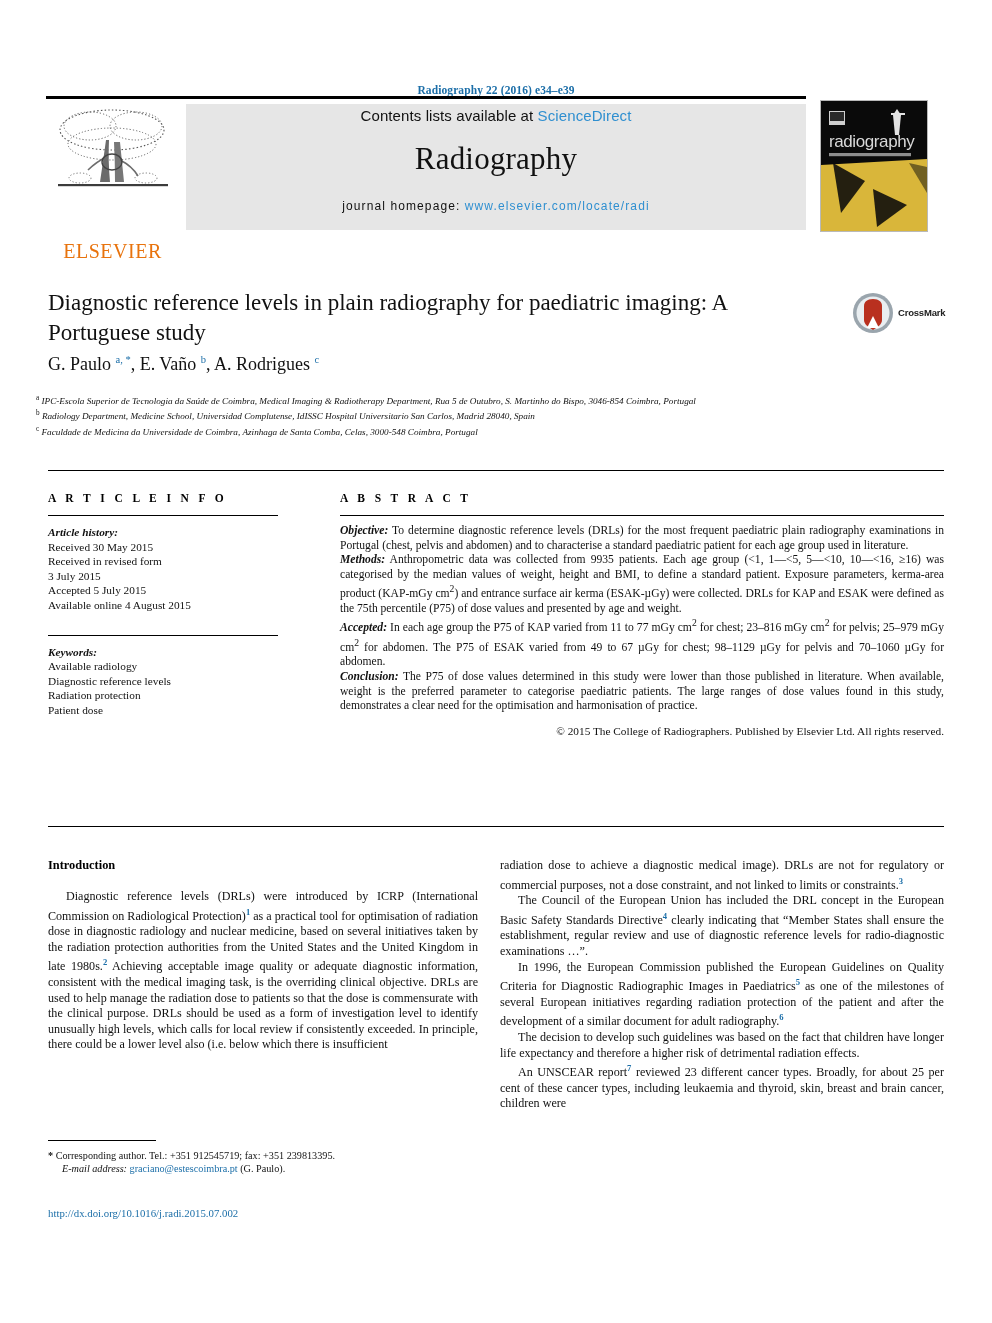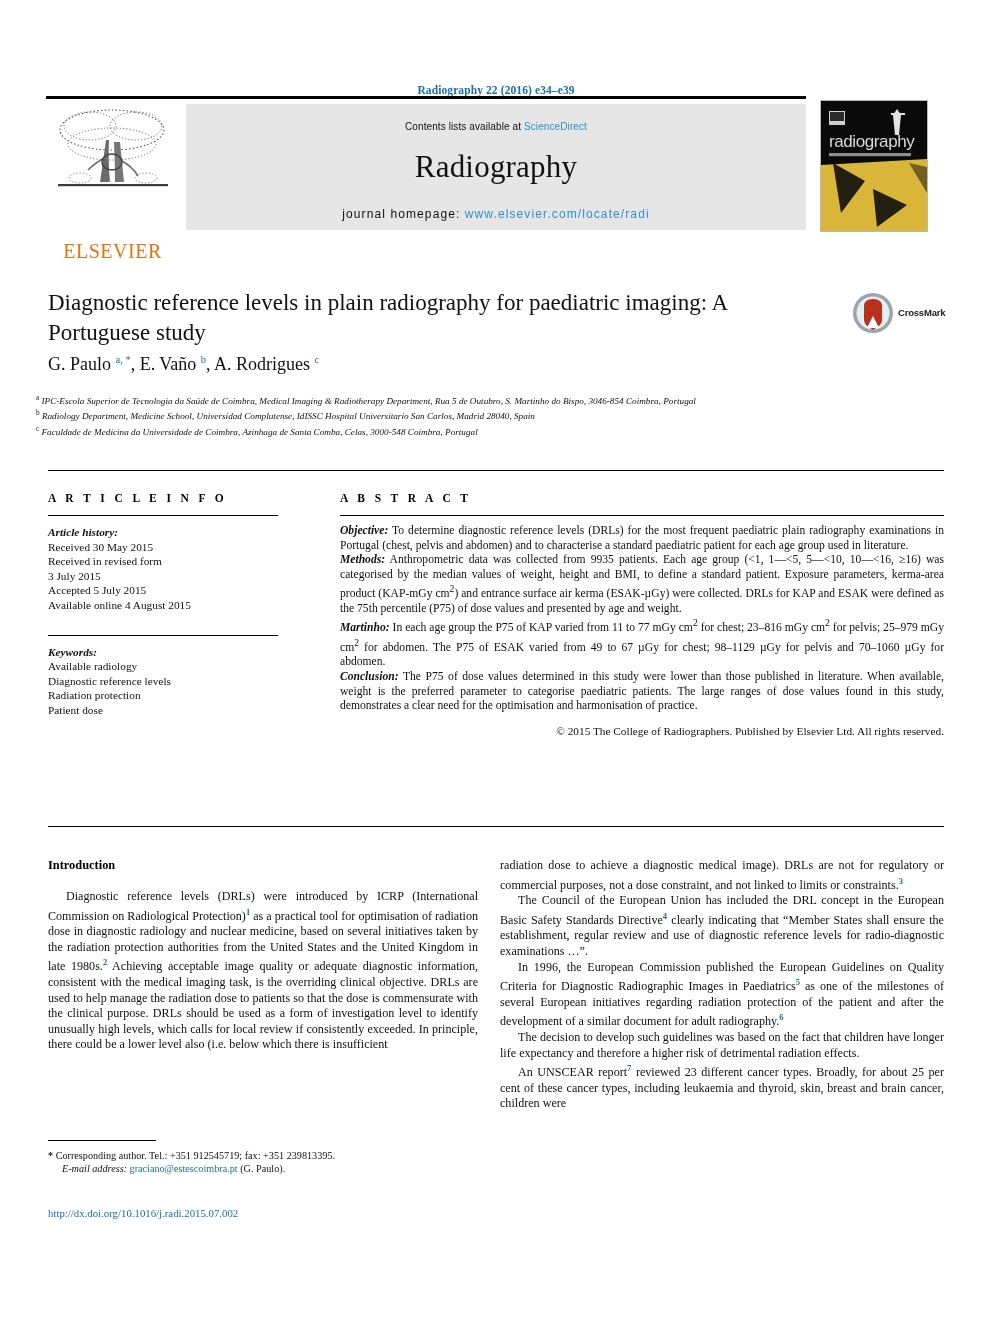--- a/index.html
+++ b/index.html
@@ -78,23 +78,23 @@
     position: absolute;
     top: 8px;
     left: 140px;
     width: 620px;
     height: 126px;
     background: #e6e6e6;
     text-align: center;
   }
   .mast-contents {
     font-family: "Liberation Sans", sans-serif;
-    font-size: 10px;
-    color: #111;
-    padding-top: 17px;
+    font-size: 15px;
+    color: #111;
+    padding-top: 3px;
     letter-spacing: 0.1px;
   }
   .mast-contents .sd {
     color: #2f8fd0;
   }
   .mast-title {
     font-family: "Liberation Serif", serif;
     font-size: 31px;
     color: #111;
     margin-top: 17px;
@@ -446,21 +446,21 @@
       <div>Patient dose</div>
     </div>
   </div>
 
   <div class="abs-col">
     <div class="sec-head">A B S T R A C T</div>
     <div class="hr"></div>
     <div class="abs-body">
       <p><span class="lead">Objective:</span><span> To determine diagnostic reference levels (DRLs) for the most frequent paediatric plain radiography examinations in Portugal (chest, pelvis and abdomen) and to characterise a standard paediatric patient for each age group used in literature.</span></p>
       <p><span class="lead">Methods:</span><span> Anthropometric data was collected from 9935 patients. Each age group (&lt;1, 1—&lt;5, 5—&lt;10, 10—&lt;16, ≥16) was categorised by the median values of weight, height and BMI, to define a standard patient. Exposure parameters, kerma-area product (KAP-mGy cm<sup>2</sup>) and entrance surface air kerma (ESAK-µGy) were collected. DRLs for KAP and ESAK were defined as the 75th percentile (P75) of dose values and presented by age and weight.</span></p>
-      <p><span class="lead">Martinho:</span><span> In each age group the P75 of KAP varied from 11 to 77 mGy cm<sup>2</sup> for chest; 23–816 mGy cm<sup>2</sup> for pelvis; 25–979 mGy cm<sup>2</sup> for abdomen. The P75 of ESAK varied from 49 to 67 µGy for chest; 98–1129 µGy for pelvis and 70–1060 µGy for abdomen.</span></p>
+      <p><span class="lead">Accepted:</span><span> In each age group the P75 of KAP varied from 11 to 77 mGy cm<sup>2</sup> for chest; 23–816 mGy cm<sup>2</sup> for pelvis; 25–979 mGy cm<sup>2</sup> for abdomen. The P75 of ESAK varied from 49 to 67 µGy for chest; 98–1129 µGy for pelvis and 70–1060 µGy for abdomen.</span></p>
       <p><span class="lead">Conclusion:</span><span> The P75 of dose values determined in this study were lower than those published in literature. When available, weight is the preferred parameter to categorise paediatric patients. The large ranges of dose values found in this study, demonstrates a clear need for the optimisation and harmonisation of practice.</span></p>
       <div class="copyline">© 2015 The College of Radiographers. Published by Elsevier Ltd. All rights reserved.</div>
     </div>
   </div>
 
   <div class="col-left">
     <div class="h2">Introduction</div>
     <div class="body-text">
       <p>Diagnostic reference levels (DRLs) were introduced by ICRP (International Commission on Radiological Protection)<sup>1</sup> as a practical tool for optimisation of radiation dose in diagnostic radiology and nuclear medicine, based on several initiatives taken by the radiation protection authorities from the United States and the United Kingdom in late 1980s.<sup>2</sup> Achieving acceptable image quality or adequate diagnostic information, consistent with the medical imaging task, is the overriding clinical objective. DRLs are used to help manage the radiation dose to patients so that the dose is commensurate with the clinical purpose. DRLs should be used as a form of investigation level to identify unusually high levels, which calls for local review if consistently exceeded. In principle, there could be a lower level also (i.e. below which there is insufficient</p>
     </div>

